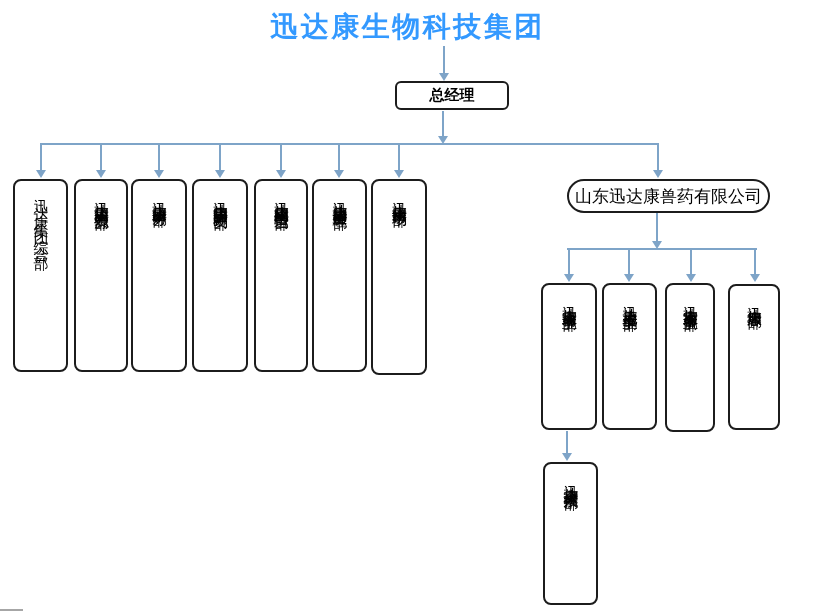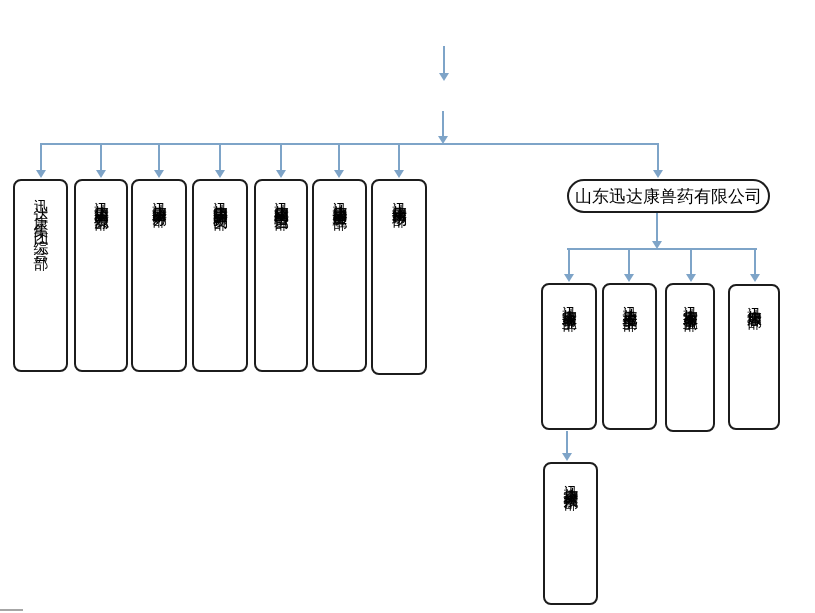--- a/index.html
+++ b/index.html
@@ -90,24 +90,28 @@
     left: 0; top: 609px;
     width: 23px; height: 2px;
     background: #a6a6a6;
   }
 </style>
 </head>
 <body>
 
 <div id="canvas">
 
+  <div class="chart-title">迅达康生物科技集团</div>
 
   <div class="vline" style="left:443px; top:46px; height:28px;"></div>
   <div class="arrow-down" style="left:439px; top:73px;"></div>
 
+  <div class="node hnode" id="root-node">
+    <span>总经理</span>
+  </div>
 
   <div class="vline" style="left:442px; top:111px; height:26px;"></div>
   <div class="arrow-down" style="left:438px; top:136px;"></div>
 
   <div class="hline" style="left:40px; top:143px; width:619px;"></div>
 
   <div class="vline" style="left:40px;  top:145px; height:26px;"></div>
   <div class="arrow-down" style="left:36px;  top:170px;"></div>
   <div class="vline" style="left:100px; top:145px; height:26px;"></div>
   <div class="arrow-down" style="left:96px;  top:170px;"></div>

